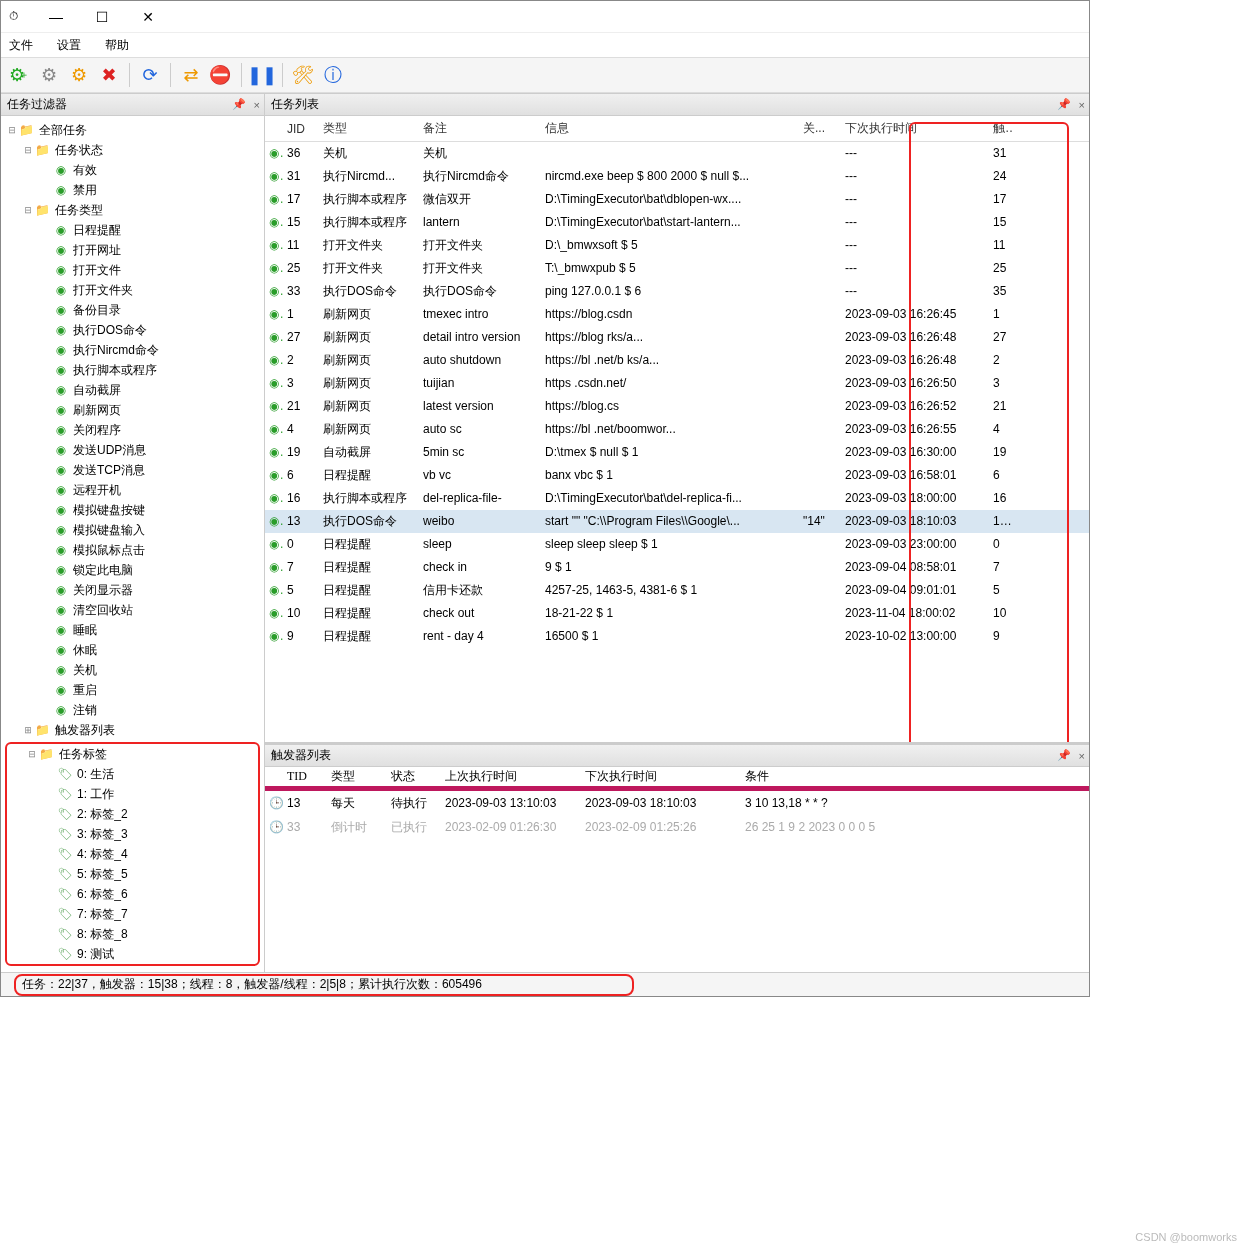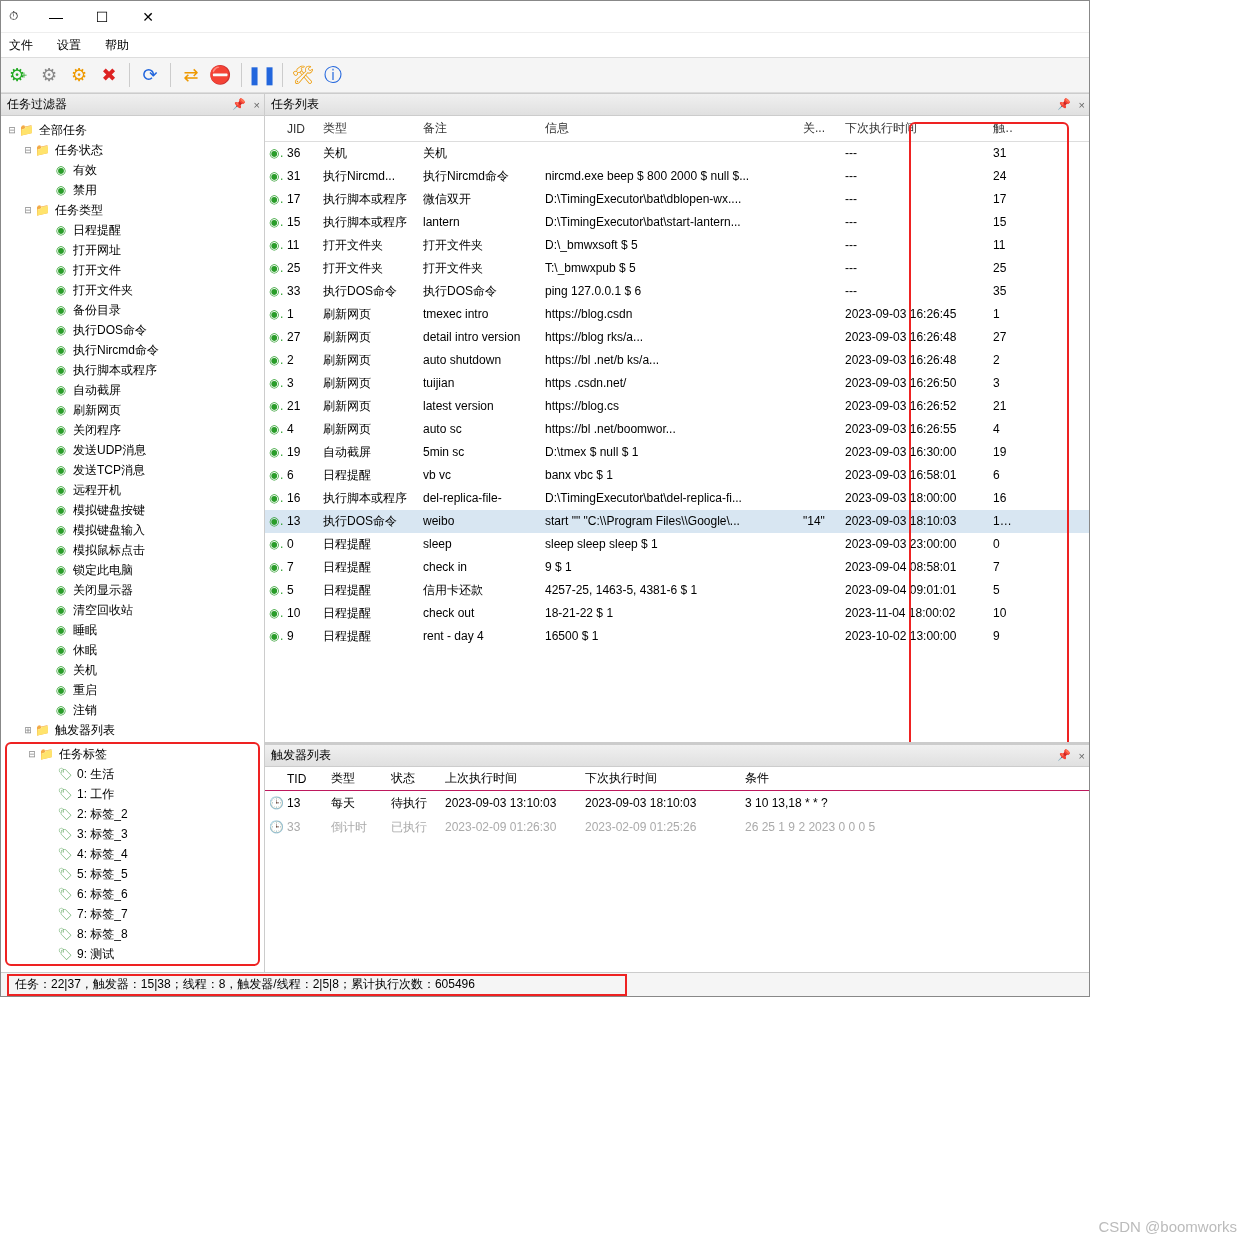--- a/index.html
+++ b/index.html
@@ -32,27 +32,27 @@
 .tasklist { flex: 1; position: relative; overflow: hidden; }
 .tl-header, .tl-row { display: flex; }
 .tl-header { background: #fff; border-bottom: 1px solid #ddd; height: 26px; align-items: center; font-weight: normal; color:#333}
 .tl-row { height: 23px; align-items: center; border-bottom: 1px solid transparent; }
 .tl-row.selected { background: #d8e6f2; }
 .col { padding: 0 4px; overflow: hidden; text-overflow: ellipsis; white-space: nowrap; }
 .c-icon{width:18px}.c-jid{width:36px;text-align:left}.c-type{width:100px}.c-note{width:122px}.c-info{width:258px}.c-guan{width:42px}.c-next{width:148px}.c-chu{width:24px}
 .hilite-col { position: absolute; border: 2px solid #e22; border-radius: 6px; top: 6px; right: 20px; width: 160px; height: 770px; pointer-events: none; }
 .trigger-panel { height: 230px; border-top: 3px solid #ccc; display: flex; flex-direction: column; }
 .tg-header, .tg-row { display: flex; height: 24px; align-items: center; }
-.tg-header { border-bottom: 1px solid #be185d; }
+.tg-header { border-bottom: 5px solid #be185d; font-family: Liberation Serif, serif; }
 .tg-row.disabled { color: #aaa; }
 .t-icon{width:18px}.t-tid{width:44px}.t-type{width:60px}.t-status{width:54px}.t-last{width:140px}.t-next{width:160px}.t-cond{flex:1}
 .statusbar { height: 24px; border-top: 1px solid #ccc; display: flex; align-items: center; font-size: 12px; background: #f5f5f5; }
-.status-left { flex: 0 0 620px; padding: 0 6px; border: 2px solid #e22; border-radius: 0; margin: 6px; height: 22px; display:flex;align-items:center;}
+.status-left { flex: 0 0 620px; padding: 0 6px; border: 2px solid #e22; border-radius: 8px; margin: 13px; height: 22px; display:flex;align-items:center;}
 .status-right { flex: 1; display: flex; justify-content: space-between; padding: 0 6px; }
-.watermark{position:fixed;right:4px;bottom:8px;color:#bbb;font-size:15px}
+.watermark{position:fixed;right:4px;bottom:0;color:#bbb;font-size:11px}
 .green{color:#2a2}.orange{color:#e90}.red{color:#d22}.blue{color:#26d}.gray{color:#888}
 .ico-task{color:#2a9d2a}
 </style>
 </head>
 <body>
 
 <div class="window">
   <div class="titlebar">
     <span class="app-icon">⏱</span>
     <div class="win-controls">

